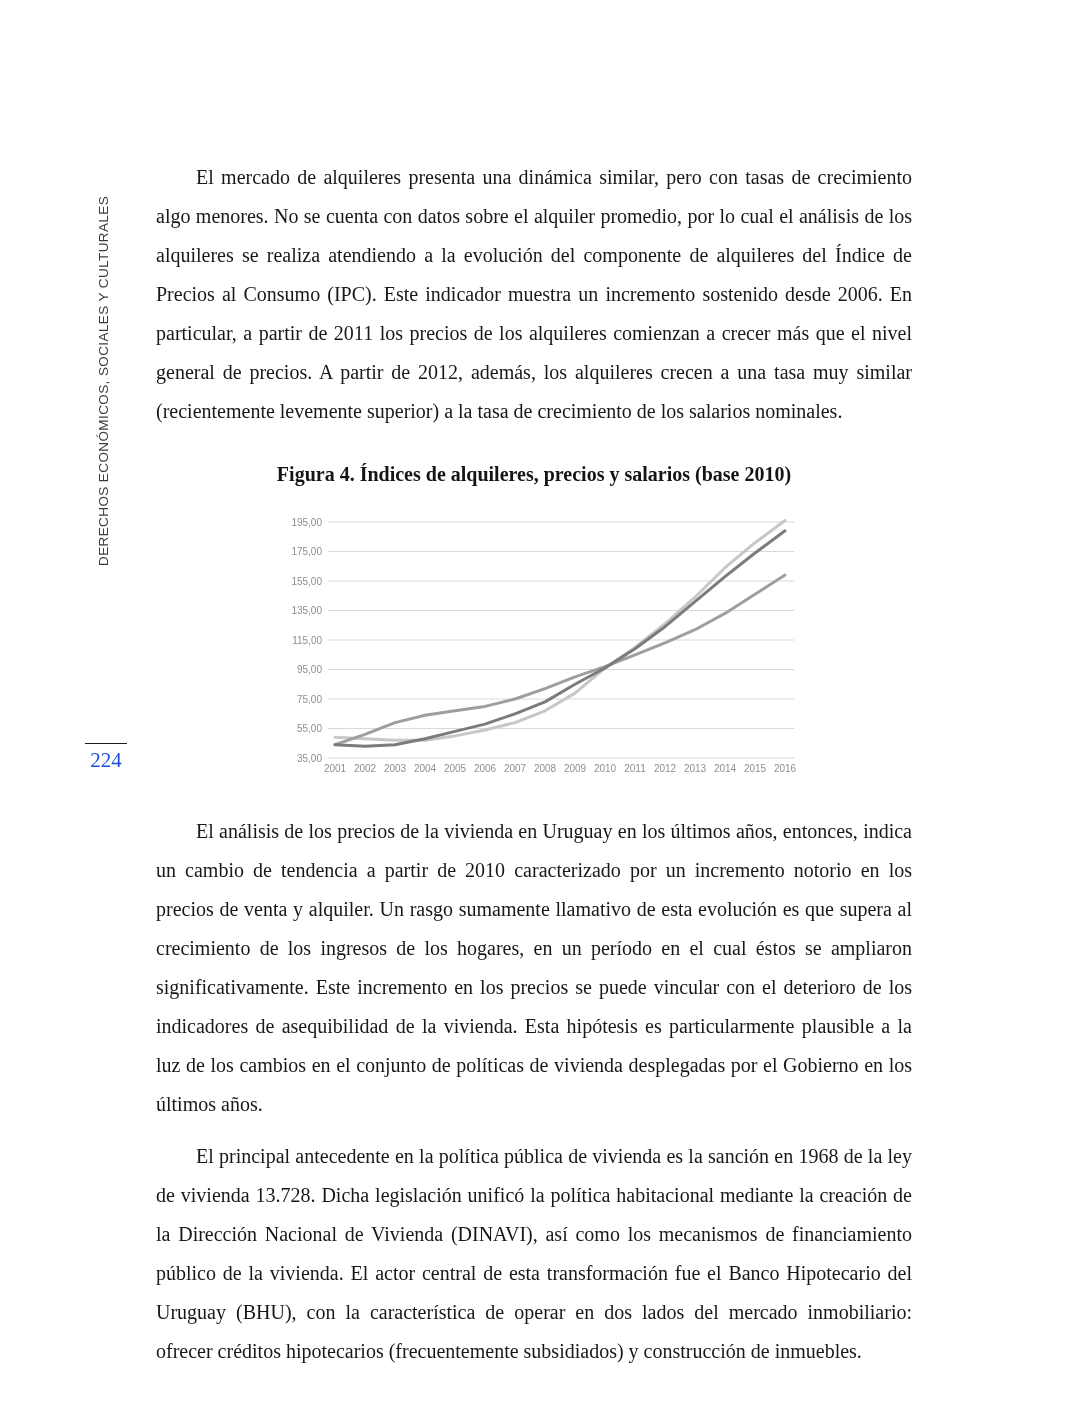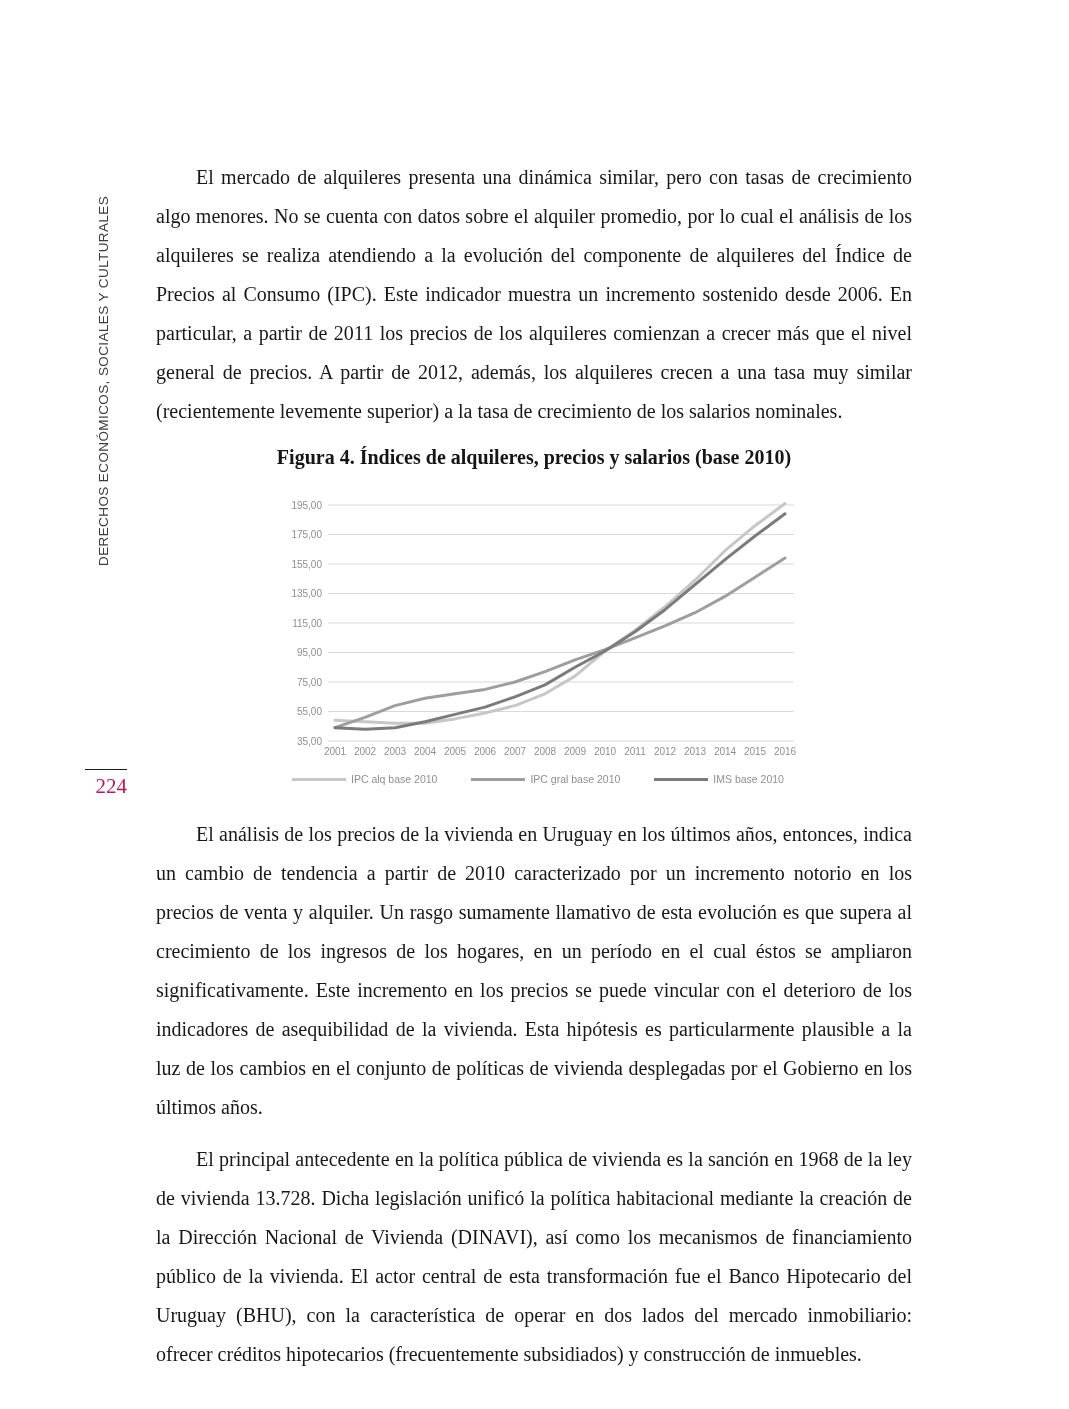--- a/index.html
+++ b/index.html
@@ -25,39 +25,38 @@
     color:#3c3c3c;
   }
   
   .pageno{
     position:absolute;
     left:85px;top:743px;
     width:42px;
     border-top:1.6px solid #1d1d1d;
     padding-top:4px;
     font-size:21px;
-    color:#be185d;
-    text-align:right;
-    margin-top:26px;
+    color:#1d4ed8;
+    text-align:center;
   }
   
   .content{
     position:absolute;
     left:156px;top:158px;
     width:756px;
   }
   .content p{
     margin:0 0 13px 0;
     font-size:20px;
     line-height:39px;
     text-align:justify;
     text-indent:40px;
   }
   .figure-caption{
-    margin:15px 0 18px 0;
+    margin:32px 0 18px 0;
     text-align:center;
     font-weight:bold;
     font-size:20px;
     color:#151515;
   }
   .chart-wrap{
     width:520px;
     margin:0 0 30px 122px;
   }
   .chart-wrap svg{display:block;}
@@ -127,34 +126,20 @@
           <text x="357" y="268" text-anchor="middle" class="tick">2011</text>
           <text x="387" y="268" text-anchor="middle" class="tick">2012</text>
           <text x="417" y="268" text-anchor="middle" class="tick">2013</text>
           <text x="447" y="268" text-anchor="middle" class="tick">2014</text>
           <text x="477" y="268" text-anchor="middle" class="tick">2015</text>
           <text x="507" y="268" text-anchor="middle" class="tick">2016</text>
           <polyline points="57.0,233.3 87.0,234.8 117.0,236.3 147.0,236.3 177.0,231.9 207.0,226.0 237.0,218.6 267.0,206.8 297.0,189.1 327.0,164.0 357.0,143.4 387.0,119.8 417.0,93.2 447.0,63.7 477.0,38.7 507.0,16.5" fill="none" stroke="#c7c7c7" stroke-width="3" stroke-linecap="round" stroke-linejoin="round"></polyline>
           <polyline points="57.0,240.7 87.0,230.4 117.0,218.6 147.0,211.2 177.0,206.8 207.0,202.4 237.0,195.0 267.0,184.7 297.0,172.9 327.0,162.6 357.0,150.8 387.0,138.9 417.0,125.7 447.0,109.4 477.0,90.3 507.0,71.1" fill="none" stroke="#9e9e9e" stroke-width="3" stroke-linecap="round" stroke-linejoin="round"></polyline>
           <polyline points="57.0,240.7 87.0,242.2 117.0,240.7 147.0,234.8 177.0,227.4 207.0,220.1 237.0,209.8 267.0,197.9 297.0,180.3 327.0,164.0 357.0,144.8 387.0,122.7 417.0,97.7 447.0,72.6 477.0,49.0 507.0,26.8" fill="none" stroke="#7b7b7b" stroke-width="3" stroke-linecap="round" stroke-linejoin="round"></polyline>
         </svg>
-      <div class="legend">
-          <span class="legend-item">
-            <span class="swatch" style="background: rgb(199, 199, 199);"></span>
-            <span>IPC alq base 2010</span>
-          </span>
-          <span class="legend-item">
-            <span class="swatch" style="background: rgb(158, 158, 158);"></span>
-            <span>IPC gral base 2010</span>
-          </span>
-          <span class="legend-item">
-            <span class="swatch" style="background: rgb(123, 123, 123);"></span>
-            <span>IMS base 2010</span>
-          </span>
-        </div>
     </div>
 
     <p>El análisis de los precios de la vivienda en Uruguay en los últimos años, entonces, indica un cambio de tendencia a partir de 2010 caracterizado por un incremento notorio en los precios de venta y alquiler. Un rasgo sumamente llamativo de esta evolución es que supera al crecimiento de los ingresos de los hogares, en un período en el cual éstos se ampliaron significativamente. Este incremento en los precios se puede vincular con el deterioro de los indicadores de asequibilidad de la vivienda. Esta hipótesis es particularmente plausible a la luz de los cambios en el conjunto de políticas de vivienda desplegadas por el Gobierno en los últimos años.</p>
 
     <p>El principal antecedente en la política pública de vivienda es la sanción en 1968 de la ley de vivienda 13.728. Dicha legislación unificó la política habitacional mediante la creación de la Dirección Nacional de Vivienda (DINAVI), así como los mecanismos de financiamiento público de la vivienda. El actor central de esta transformación fue el Banco Hipotecario del Uruguay (BHU), con la característica de operar en dos lados del mercado inmobiliario: ofrecer créditos hipotecarios (frecuentemente subsidiados) y construcción de inmuebles.</p>
 
   </div>
 </div>
 
 </body></html>

